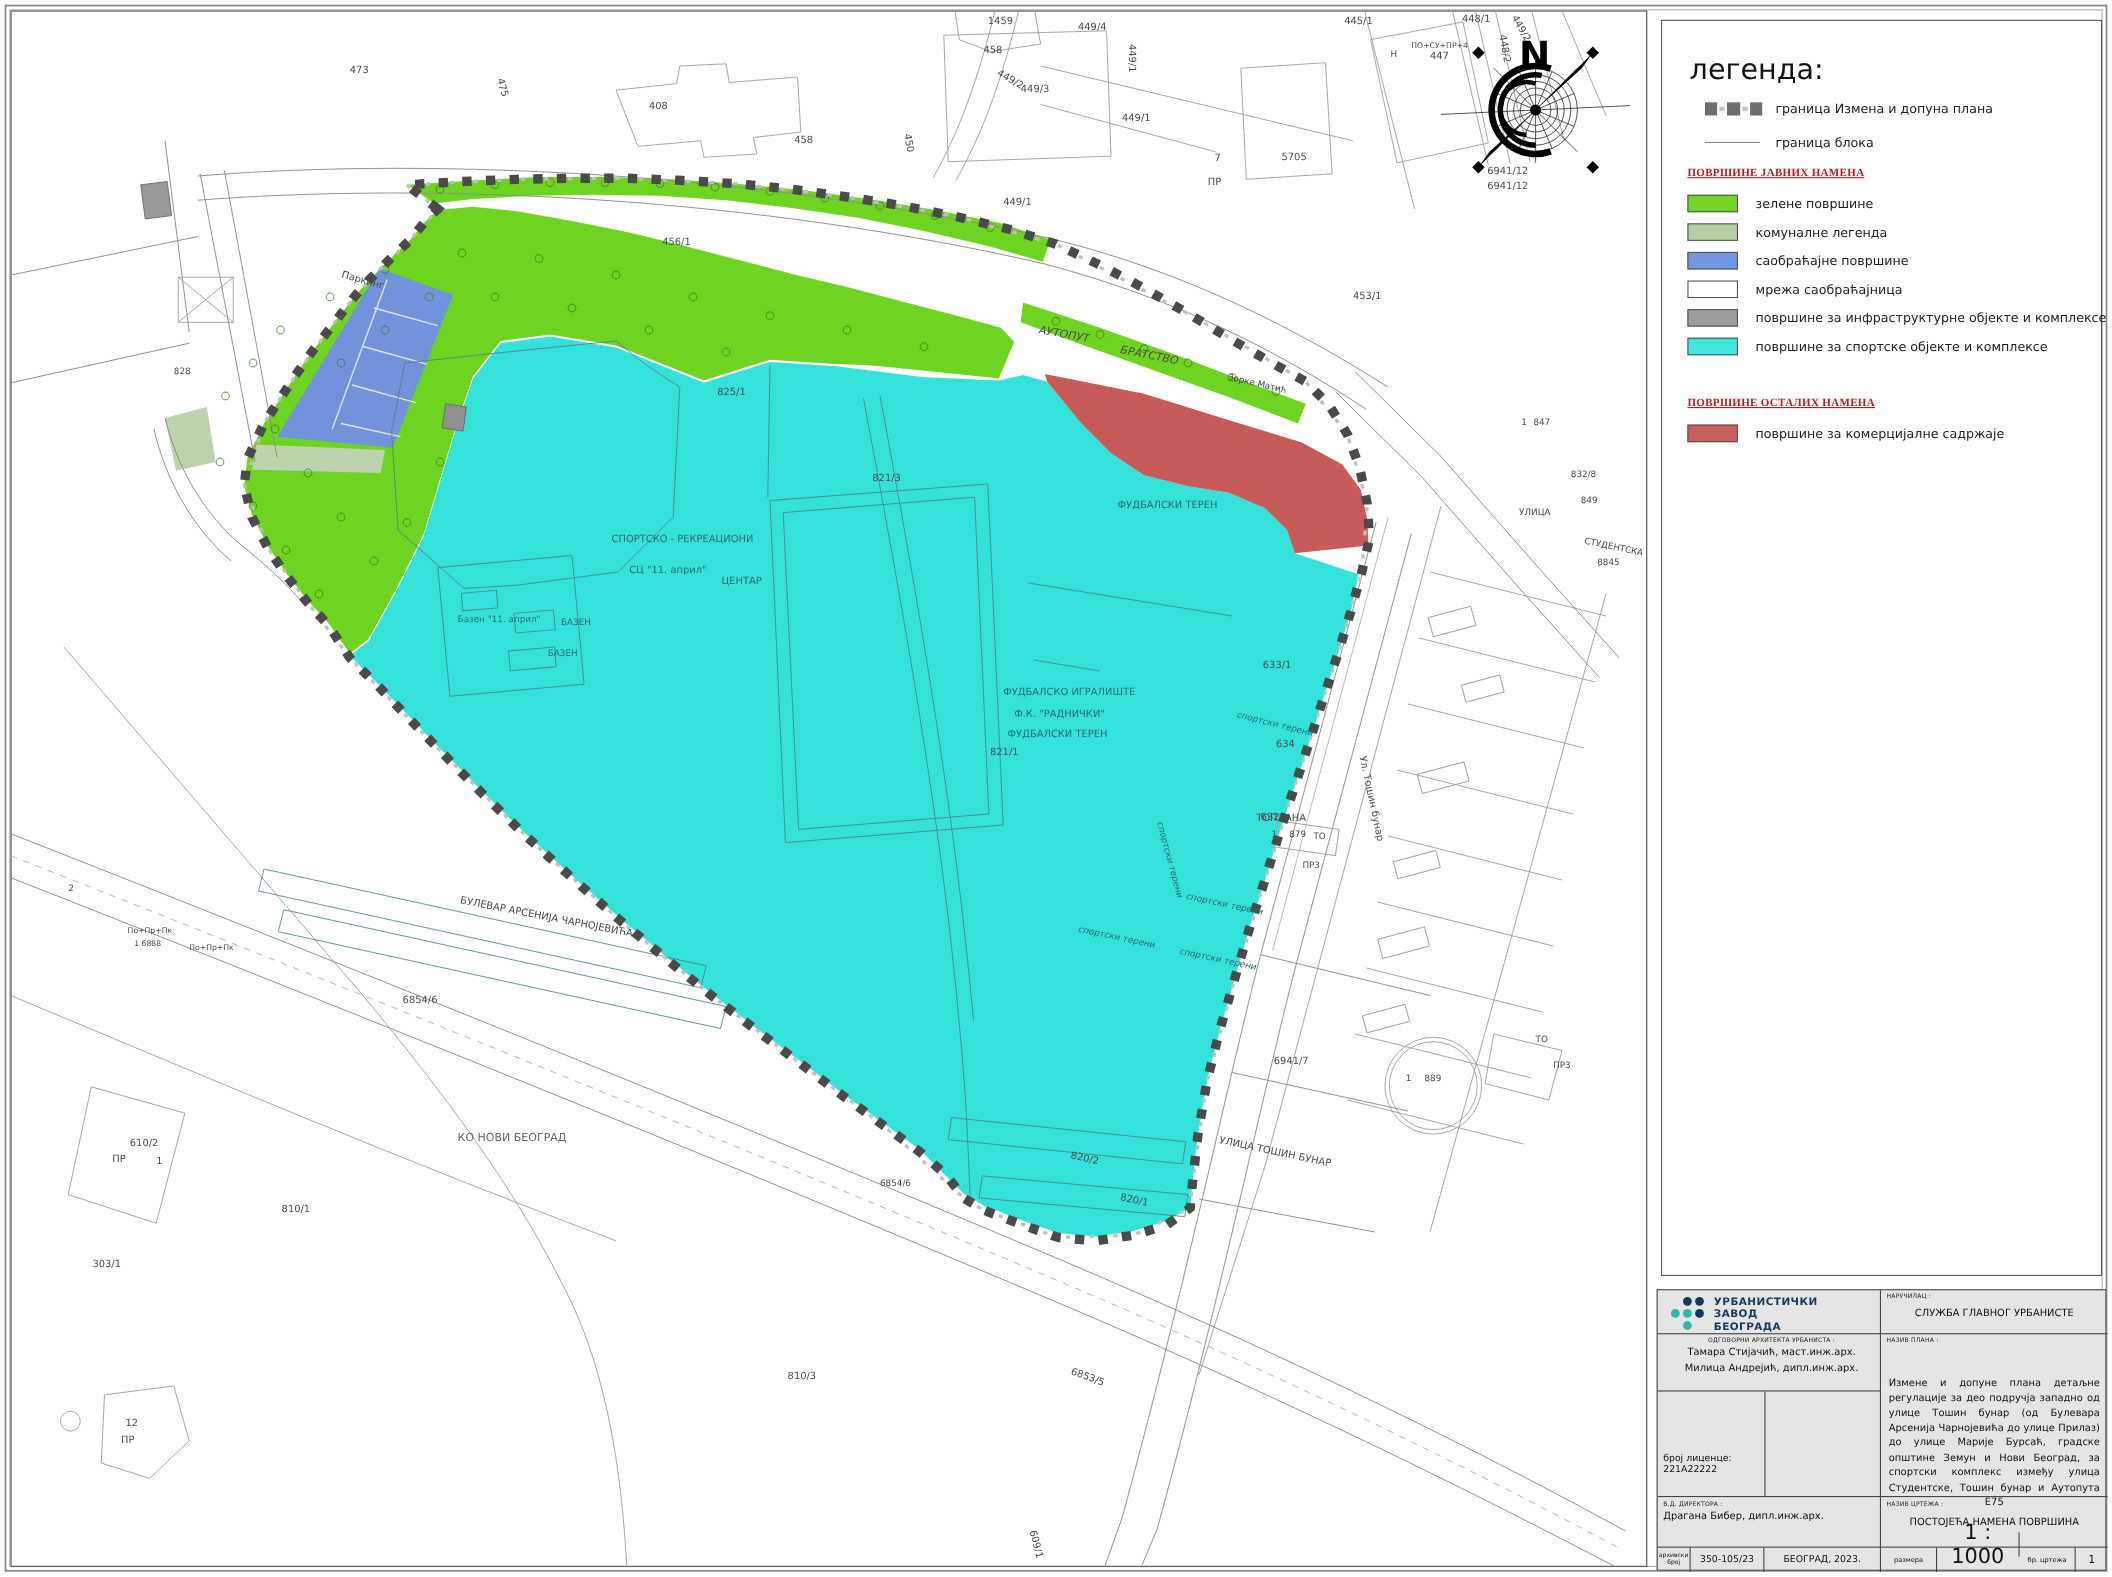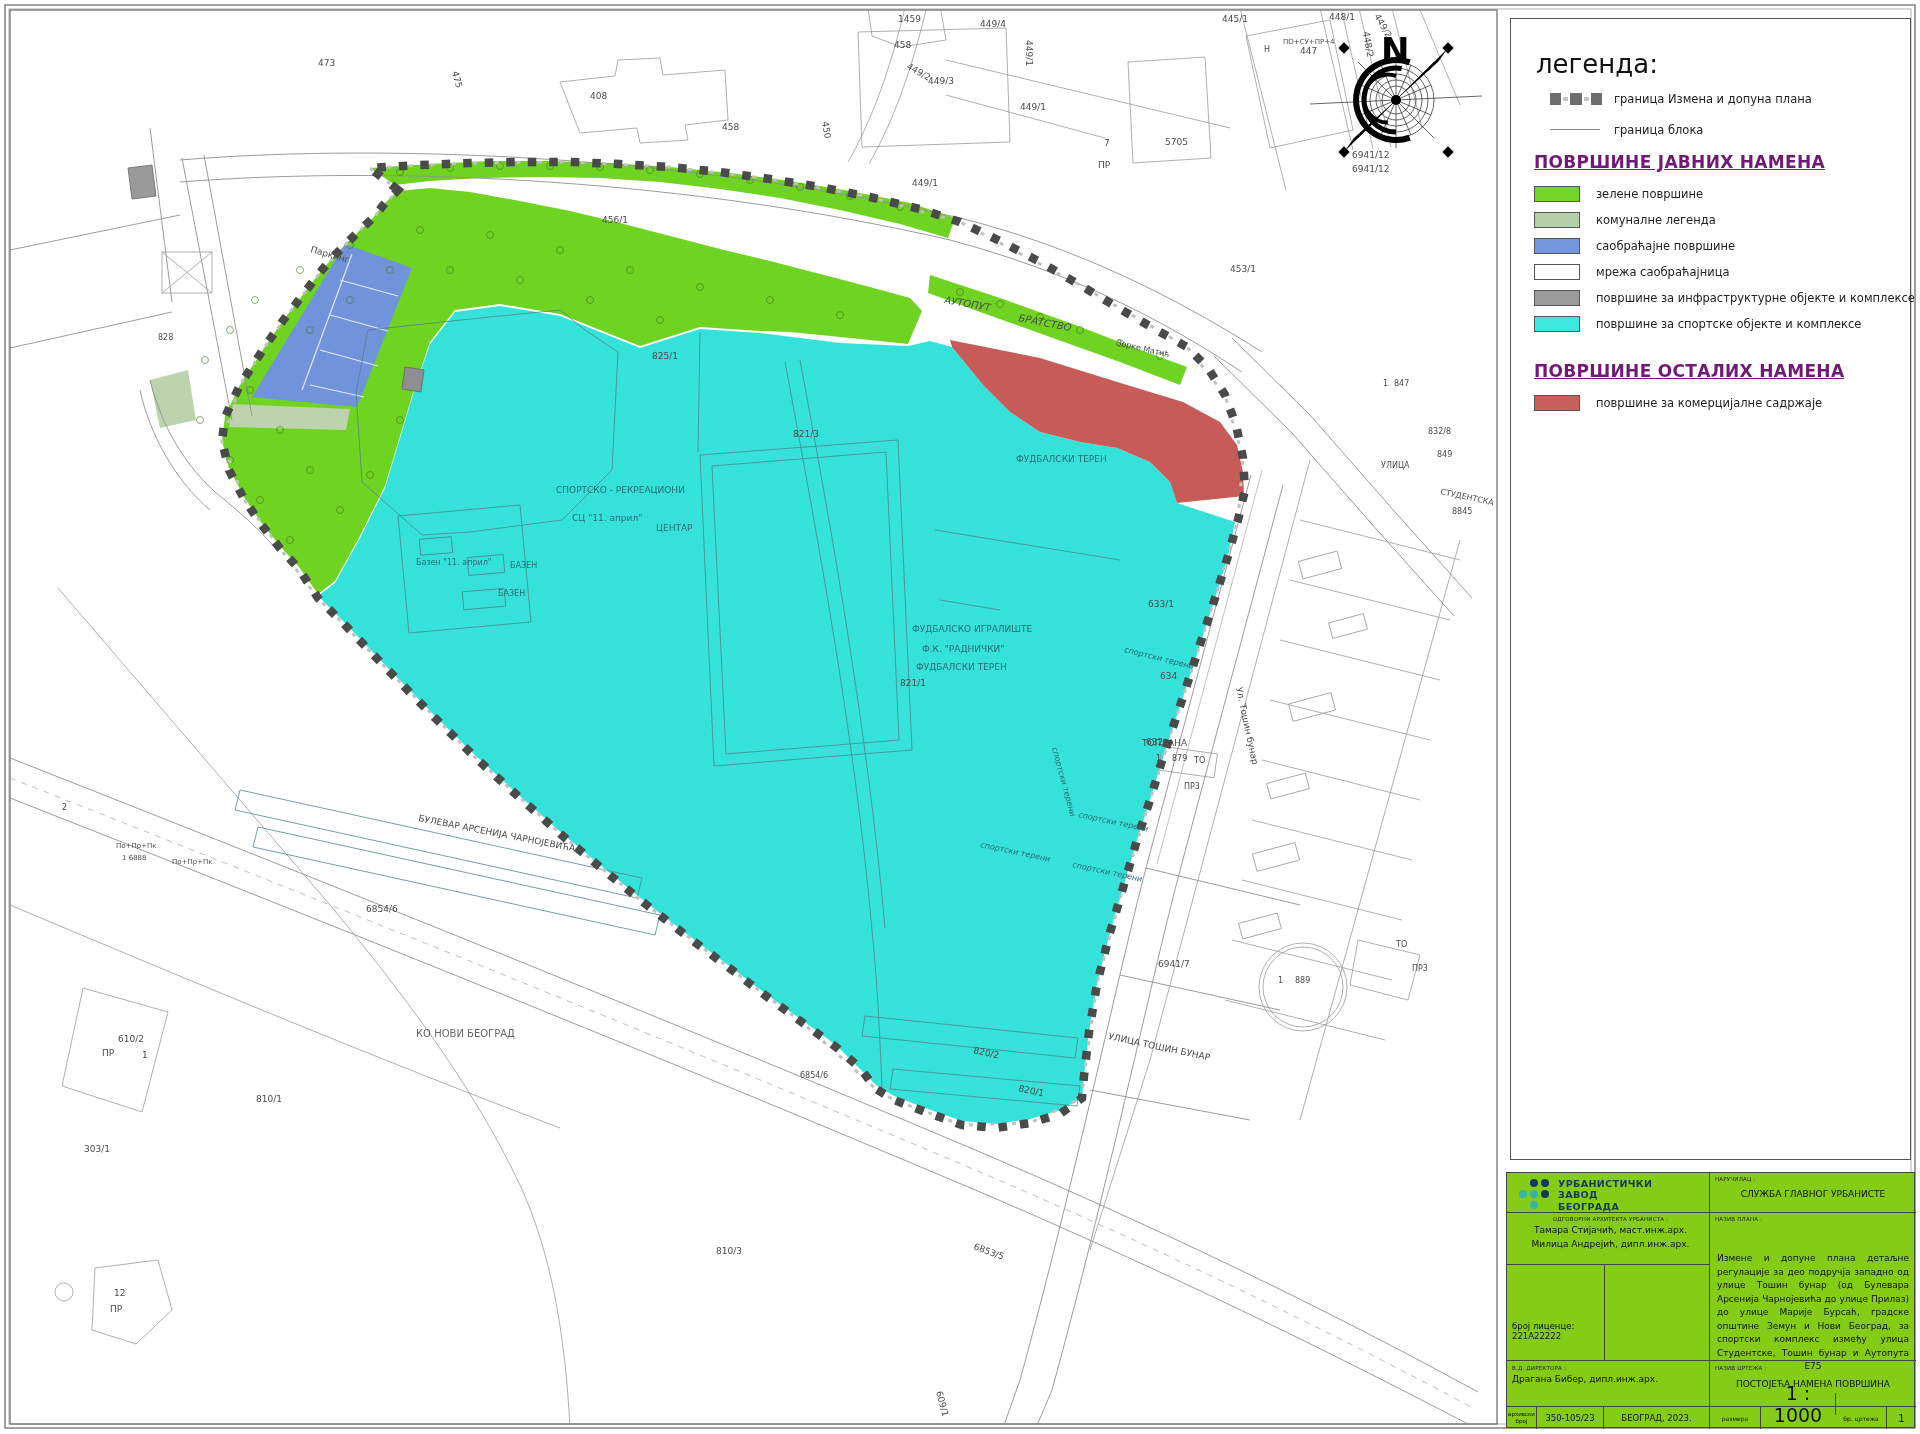--- a/index.html
+++ b/index.html
@@ -7,30 +7,30 @@
         font-family:"DejaVu Sans","Liberation Sans",sans-serif;}
   svg text{font-family:"DejaVu Sans","Liberation Sans",sans-serif;}
   
   .legend{position:absolute;left:1510px;top:18px;width:401px;height:1142px;background:#fff;
           border:1px solid #555;box-sizing:border-box;}
   .legend-title{position:absolute;left:25px;top:30px;font-size:26px;color:#111;}
   .lg-bounds{position:absolute;left:23px;top:72px;width:360px;}
   .lg-row{display:flex;align-items:center;margin-bottom:16px;height:15px;padding-left:16px;}
   .lg-sym{width:52px;margin-right:12px;display:flex;align-items:center;flex:0 0 52px;}
   .lg-label{font-size:11.5px;color:#222;white-space:nowrap;}
-  .lg-heading{font-size:17px;font-weight:bold;color:#701a75;text-decoration:underline;
-              letter-spacing:.3px;margin:0 0 14px 0;}
+  .lg-heading{font-size:10px;font-weight:bold;color:#b91c1c;text-decoration:underline;
+              letter-spacing:.3px;margin:0 0 14px 0;font-family:Liberation Serif, serif;}
   .sec{position:absolute;left:23px;width:370px;}
   .sw-row{display:flex;align-items:center;margin-bottom:10px;}
   .swatch{width:46px;height:16px;border:1px solid #555;margin-right:16px;flex:0 0 46px;box-sizing:border-box;}
   .sq-big{width:12px;height:12px;background:#6e6e6e;display:inline-block;}
   .sq-sm{width:5px;height:4px;background:#c4c4c4;display:inline-block;margin:0 2px;}
   .lg-line{width:50px;height:0;border-top:1.5px solid #888;}
   
-  .tblock{position:absolute;left:1506px;top:1172px;width:409px;height:256px;background:#84cc16;
+  .tblock{position:absolute;left:1506px;top:1172px;width:409px;height:256px;background:#e5e5e5;
           border:1.5px solid #444;box-sizing:border-box;font-size:9px;color:#111;}
   .cell{position:absolute;box-sizing:border-box;border:0 solid #444;}
   .tiny{font-size:5.5px;color:#222;letter-spacing:.2px;}
   .logo-wrap{display:flex;align-items:center;padding:5px 0 0 12px;}
   .logo-dots{width:32px;height:32px;position:relative;margin-right:7px;flex:0 0 32px;}
   .logo-dots i{position:absolute;width:8px;height:8px;border-radius:50%;}
   .logo-name{font-size:9.5px;font-weight:bold;color:#14395E;line-height:1.2;letter-spacing:.4px;}
   .center{display:flex;align-items:center;justify-content:center;text-align:center;}
   .plan-text{font-size:9px;line-height:1.5;text-align:justify;text-align-last:center;padding:0 7px;}
 </style>

